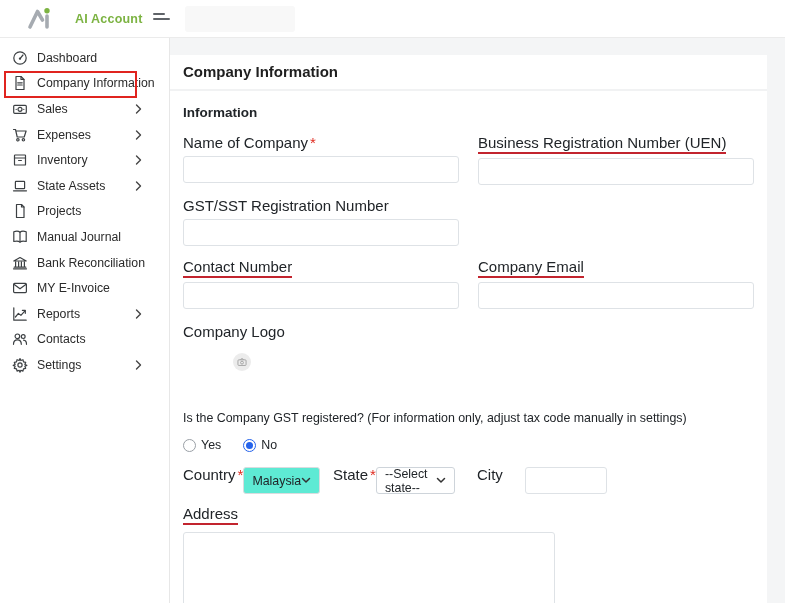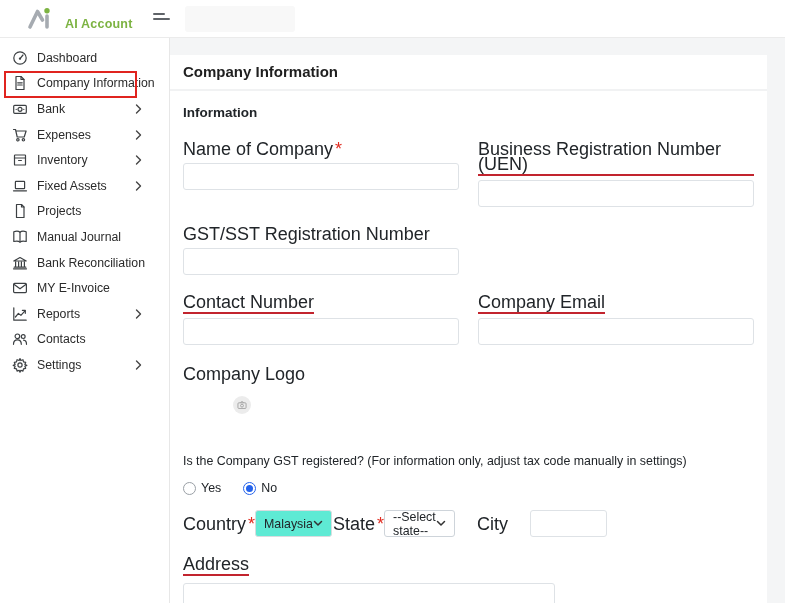--- a/index.html
+++ b/index.html
@@ -3,21 +3,21 @@
 <meta charset="utf-8">
 <style>
   html,body{margin:0;padding:0;}
   body{
     width:785px;height:603px;overflow:hidden;position:relative;
     font-family:"Liberation Sans",sans-serif;color:#212529;background:#fff;
     font-size:12.5px;
   }
   
   .header{height:38px;background:#fff;border-bottom:1px solid #ebebeb;display:flex;align-items:center;position:relative;box-sizing:border-box;}
-  .logo{margin-left:27px;display:flex;align-items:flex-end;gap:12px;}
+  .logo{margin-left:27px;display:flex;align-items:center;gap:22px;}
   .brand-text{color:#7cb342;font-weight:bold;font-size:12.5px;letter-spacing:.2px;}
   .hamburger{position:absolute;left:153px;top:13px;width:17px;cursor:pointer;}
   .hamburger .bar{height:2px;background:#5f6368;margin-bottom:3px;border-radius:1px;}
   .hamburger .bar.short{width:12px;}
   .header-placeholder{position:absolute;left:185px;top:6px;width:110px;height:26px;background:#f8f8f8;border-radius:3px;}
   
   .layout{display:flex;height:565px;}
   .sidebar{width:170px;min-width:170px;background:#fff;border-right:1px solid #e7e7e7;padding-top:7px;box-sizing:border-box;}
   .side-item{display:flex;align-items:center;height:25.6px;padding:0 0 0 12px;position:relative;cursor:pointer;}
   .side-item .icon{width:16px;height:16px;margin-right:9px;display:flex;align-items:center;justify-content:center;}
@@ -27,21 +27,21 @@
   .side-item .chev svg{stroke:#444;fill:none;stroke-width:1.4;stroke-linecap:round;stroke-linejoin:round;}
   .annotation-box{position:absolute;left:4px;top:0;height:23px;width:129px;border:2px solid #e0241f;pointer-events:none;}
   
   .main{flex:1;background:#f4f5f6;padding:17px 19px 0 0;box-sizing:border-box;display:flex;flex-direction:column;}
   .panel{background:#fff;flex:1;display:flex;flex-direction:column;}
   .panel-title{padding:8px 13px 9px;font-size:15px;font-weight:bold;color:#1f1f1f;border-bottom:2px solid #f1f2f3;}
   .content{padding:12px 13px 0;}
   .section-title{font-size:13.5px;font-weight:bold;margin:2px 0 15px;}
   .grid2{display:grid;grid-template-columns:276px 276px;column-gap:19px;}
   .fgroup{margin-bottom:13px;}
-  .flabel{display:inline-block;font-size:18px;color:#212529;margin-bottom:6px;line-height:15px;margin-top:7px;}
+  .flabel{display:inline-block;font-size:15px;color:#212529;margin-bottom:6px;line-height:15px;}
   .flabel.ul{border-bottom:2px solid #c2242e;padding-bottom:2px;margin-bottom:4px;}
   .req{color:#e02b20;margin-left:2px;}
   .tinput{display:block;width:100%;height:27px;border:1px solid #dee2e6;border-radius:3px;box-sizing:border-box;padding:0 8px;font:inherit;background:#fff;outline:none;}
   
   .logo-group{margin-top:2px;}
   .logo-circle{width:18px;height:18px;border-radius:50%;background:#ececec;display:flex;align-items:center;justify-content:center;margin:8px 0 0 50px;cursor:pointer;}
   
   .gst-q{margin-top:40px;font-size:12.4px;}
   .radio-row{margin-top:13px;display:flex;align-items:center;}
   .radio{display:flex;align-items:center;gap:5px;cursor:pointer;margin-right:22px;}
@@ -112,21 +112,21 @@
 
     <div class="side-item">
       <span class="icon">
         <svg width="16" height="16" viewBox="0 0 16 16">
             <rect x="1.7" y="4.3" width="12.6" height="8" rx="1"></rect>
             <circle cx="8" cy="8.3" r="2"></circle>
             <line x1="4.2" y1="8.3" x2="4.2" y2="8.4"></line>
             <line x1="11.8" y1="8.3" x2="11.8" y2="8.4"></line>
           </svg>
       </span>
-      <span class="lbl">Bank</span>
+      <span class="lbl">Sales</span>
       <span class="chev">
           <svg width="9" height="12" viewBox="0 0 9 12">
             <polyline points="2.5,2 6.5,6 2.5,10"></polyline>
           </svg>
         </span>
     </div>
 
     <div class="side-item">
       <span class="icon">
         <svg width="16" height="16" viewBox="0 0 16 16">
@@ -159,21 +159,21 @@
         </span>
     </div>
 
     <div class="side-item">
       <span class="icon">
         <svg width="16" height="16" viewBox="0 0 16 16">
             <rect x="3.4" y="3.4" width="9.2" height="7.2" rx="0.6"></rect>
             <line x1="1.5" y1="12.8" x2="14.5" y2="12.8"></line>
           </svg>
       </span>
-      <span class="lbl">Fixed Assets</span>
+      <span class="lbl">State Assets</span>
       <span class="chev">
           <svg width="9" height="12" viewBox="0 0 9 12">
             <polyline points="2.5,2 6.5,6 2.5,10"></polyline>
           </svg>
         </span>
     </div>
 
     <div class="side-item">
       <span class="icon">
         <svg width="16" height="16" viewBox="0 0 16 16">

